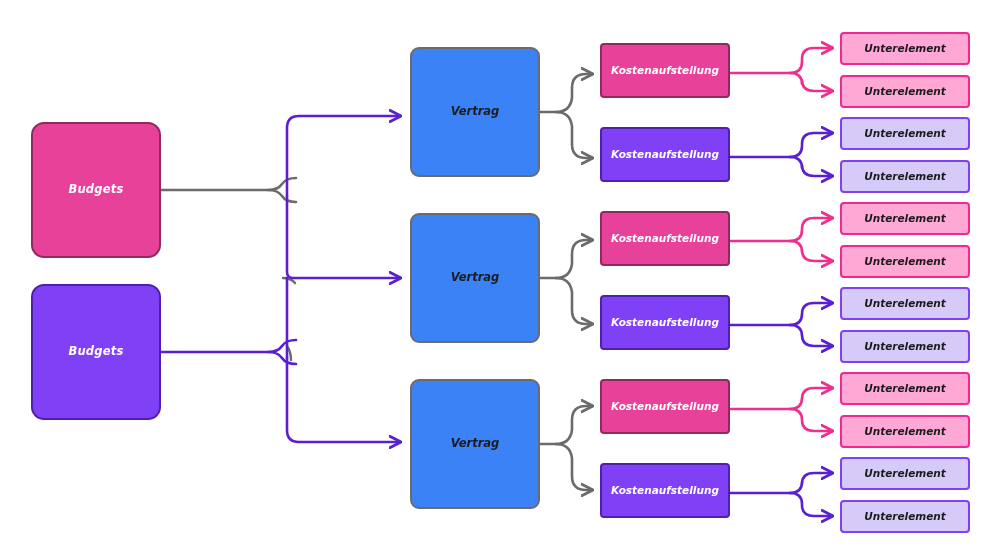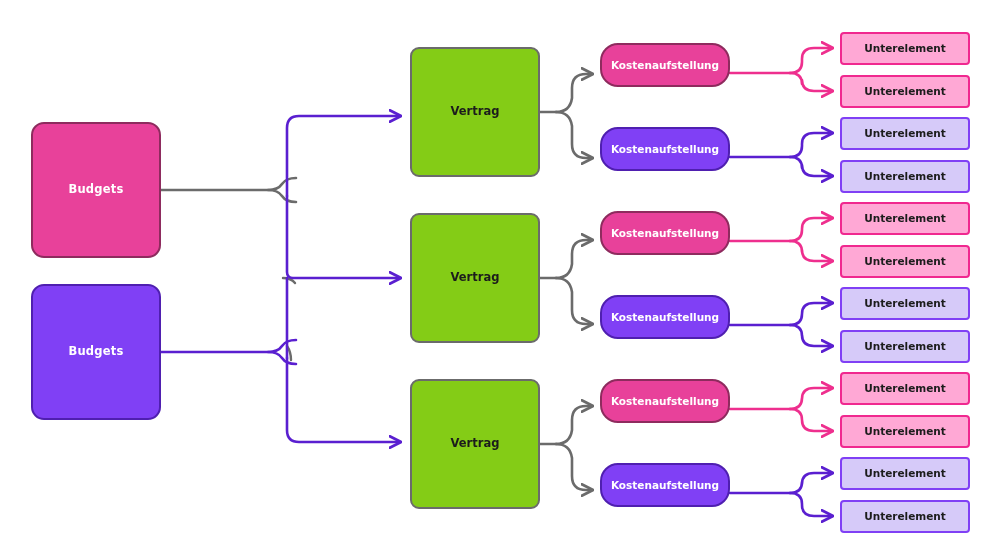--- a/index.html
+++ b/index.html
@@ -54,30 +54,30 @@
   .n-budget.purple {
     background: #8040f5;
     border-color: #4f1fb0;
   }
   
   .n-vertrag {
     width: 130px;
     height: 130px;
     border-radius: 9px;
     border: 2.5px solid #6b6b6b;
-    background: #84cc16;
+    background: #3b82f6;
     color: #1c1c1c;
     font-size: 11.5px;
     font-weight: bold;
   }
   
   .n-kosten {
     width: 130px;
-    height: 44px;
-    border-radius: 18px;
+    height: 55px;
+    border-radius: 4px;
     border-style: solid;
     border-width: 2.5px;
     color: #ffffff;
     font-size: 10.5px;
     font-weight: bold;
   }
   .n-kosten.pink {
     background: #e8419a;
     border-color: #8e2b5e;
   }
@@ -100,20 +100,21 @@
     background: #ffa8d5;
     border-color: #f0288f;
   }
   .n-unter.purple {
     background: #d6caf9;
     border-color: #8040f5;
   }
   .node-label {
     display: block;
     pointer-events: none;
+    font-style: italic;
   }
 </style>
 </head>
 <body>
 
 <div id="canvas">
 
   <svg id="edges" viewBox="0 0 1000 553" width="1000" height="553" xmlns="http://www.w3.org/2000/svg">
     <defs>
       <marker id="ah-purple" viewBox="0 0 10 10" refX="8.2" refY="5" markerWidth="5.2" markerHeight="5.2" orient="auto-start-reverse">

